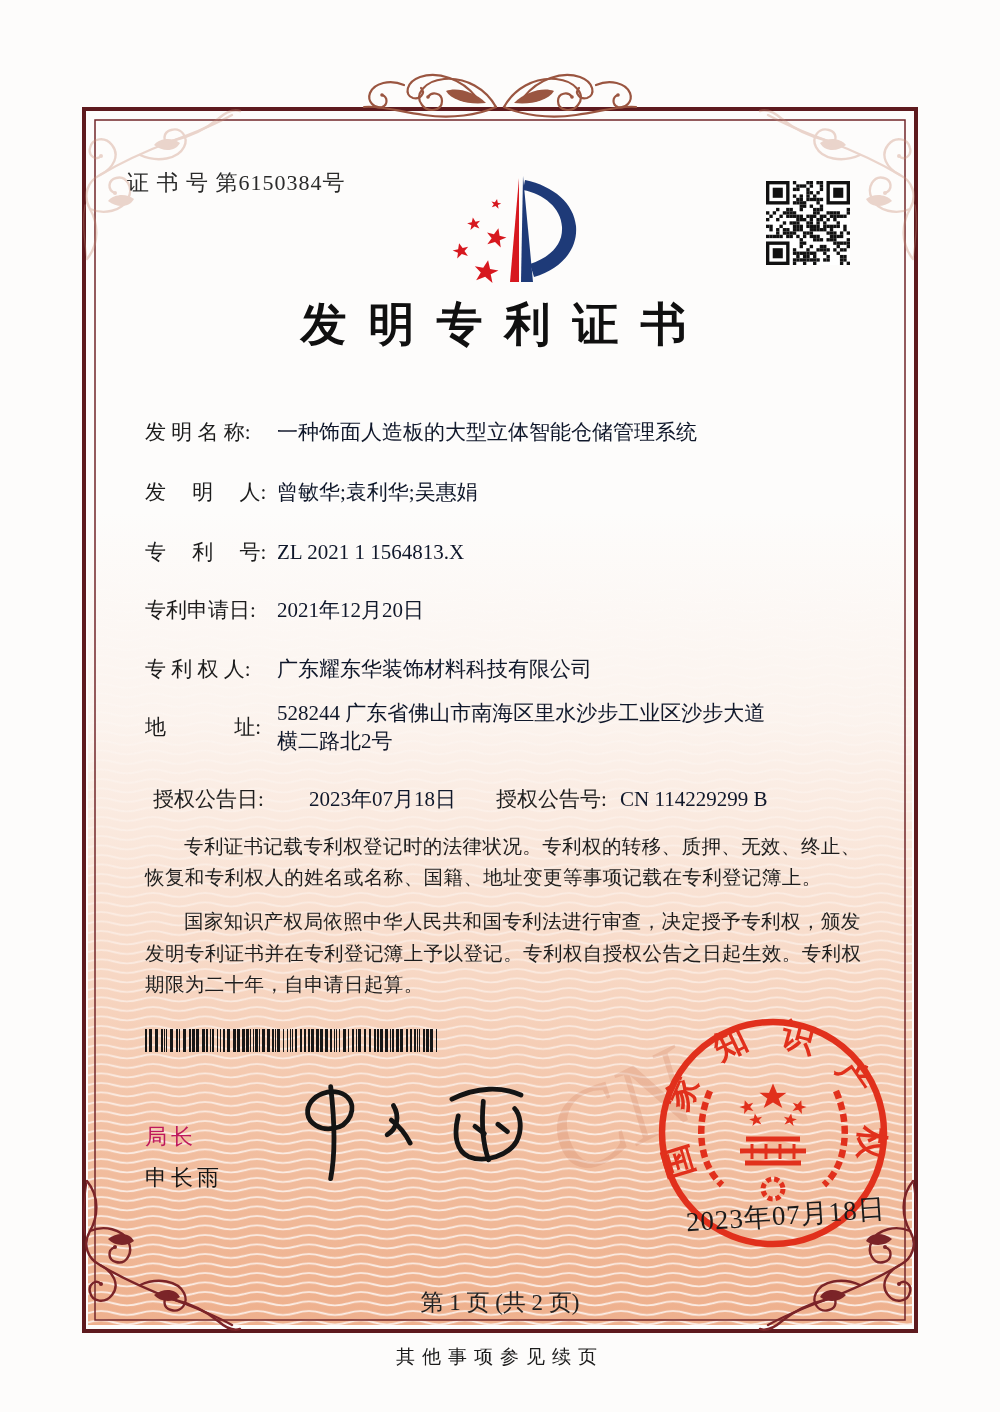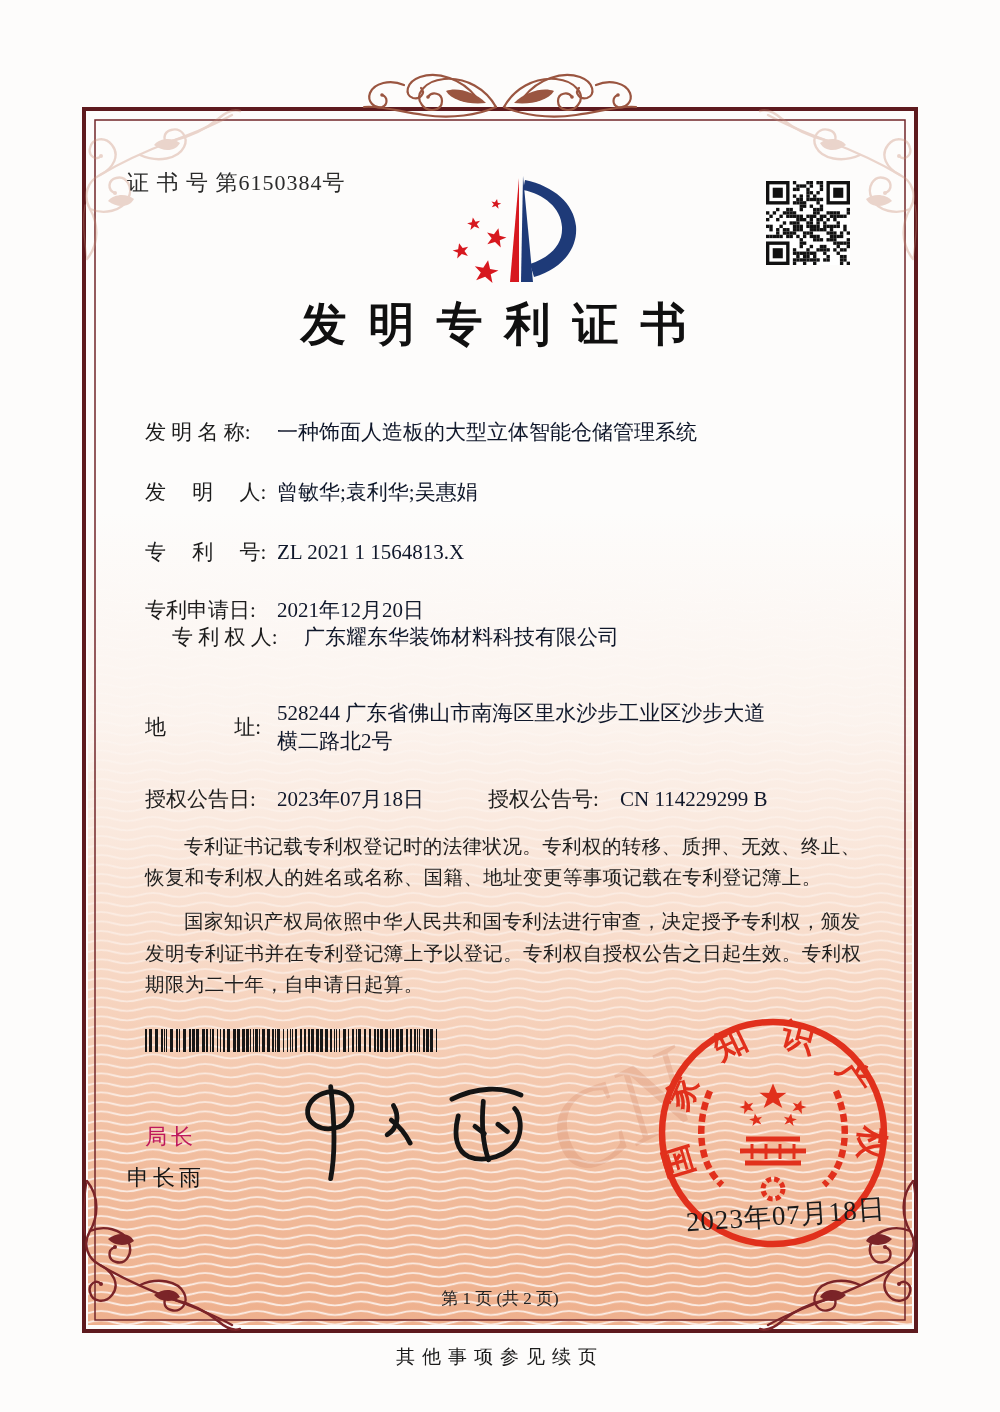--- a/index.html
+++ b/index.html
@@ -12,37 +12,37 @@
   .cert-number{left:127px;top:168px;font-size:22px;letter-spacing:1px;color:#2a2a2a;text-align:center;}
   .title{left:0;right:0;top:294px;text-align:center;font-size:46px;font-weight:bold;
          letter-spacing:22px;padding-left:9px;color:#101010;}
   .field-row{left:145px;width:740px;display:flex;font-size:21px;line-height:1.32;}
   .field-label{flex:0 0 132px;white-space:pre;color:#1c1c1c;}
   .field-value{color:#0f172a;}
   .row-name{top:419px;}
   .row-inventor{top:479px;}
   .row-patno{top:539px;}
   .row-appdate{top:597px;}
-  .row-patentee{top:624px;margin-left:27px;}
+  .row-patentee{top:656px;}
   .row-address{top:700px;align-items:center;}
   .row-address .field-value{max-width:500px;}
-  .row-grant{top:786px;}
+  .row-grant{top:786px;text-align:center;}
   .row-grant .v1{flex:0 0 211px;}
   .paragraphs{left:145px;top:831px;width:724px;font-size:19.5px;line-height:1.6;
               letter-spacing:0.4px;color:#1d1d1d;}
   .paragraphs p{margin:0 0 13px 0;text-indent:2em;}
   .barcode-wrap{left:145px;top:1029px;width:296px;height:23px;}
   .signer-title{left:145px;top:1122px;font-size:22px;letter-spacing:4px;color:#be185d;}
-  .signer-name{left:127px;top:1163px;font-size:22px;letter-spacing:4px;color:#161616;}
+  .signer-name{left:145px;top:1163px;font-size:22px;letter-spacing:4px;color:#161616;}
   .signature-wrap{left:272px;top:1072px;width:270px;height:115px;}
   .watermark{left:545px;top:1048px;font-size:112px;font-style:italic;
              color:rgba(210,130,100,0.26);transform:rotate(-27deg);
              font-family:"Liberation Serif","DejaVu Serif",serif;}
   .seal-wrap{left:648px;top:1013px;width:252px;height:246px;}
-  .footer-page{left:0;right:0;top:1287px;text-align:center;font-size:17px;color:#222;}
+  .footer-page{left:0;right:0;top:1287px;text-align:center;font-size:23px;color:#222;}
   .continuation{left:0;right:0;top:1344px;text-align:center;font-size:19px;
                 letter-spacing:7px;color:#1c1c1c;}
   svg{display:block;}
 </style>
 </head>
 <body>
 
 <div class="page">
 
   <svg class="abs" style="left:88px;top:111px;" width="824" height="1214" viewBox="0 0 824 1214">

